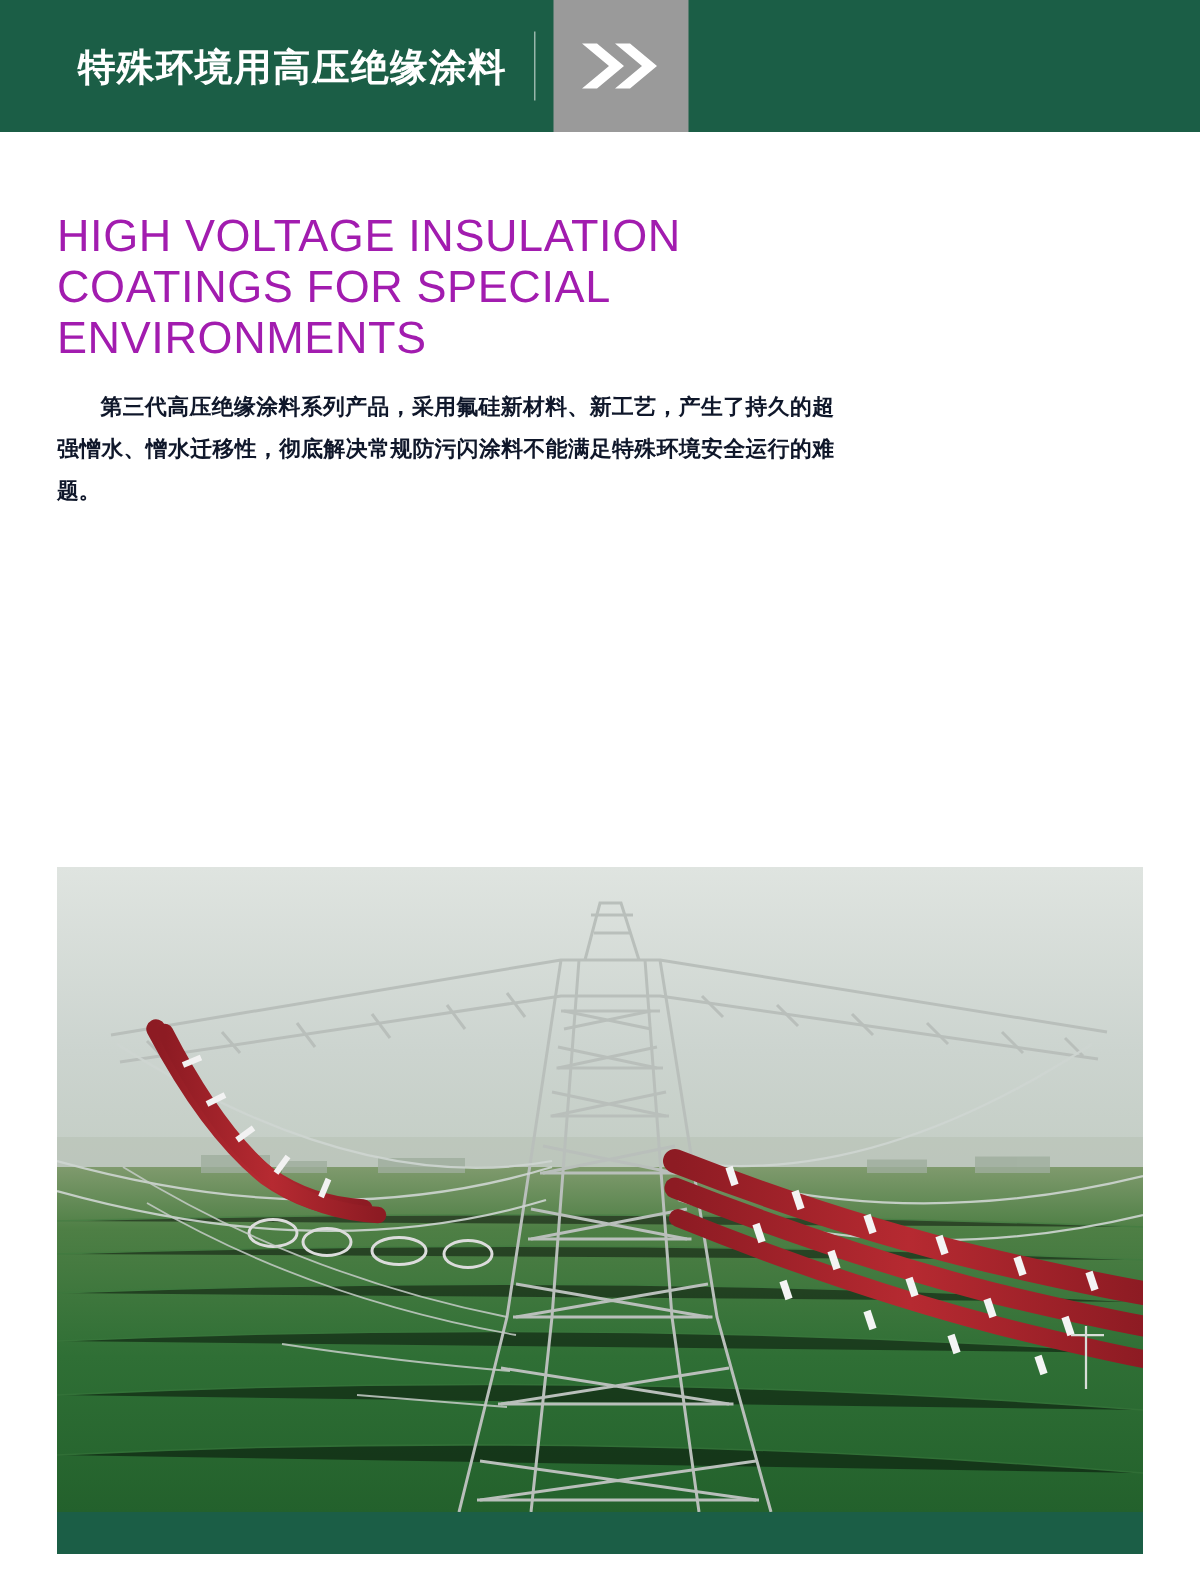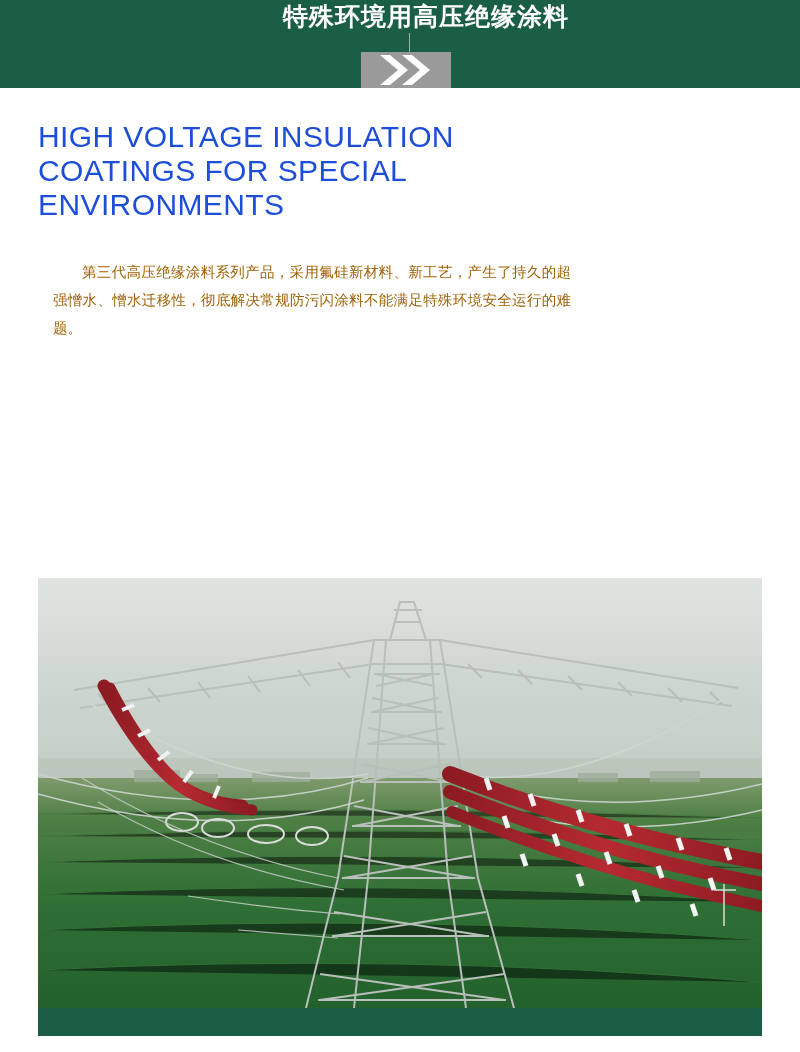--- a/index.html
+++ b/index.html
@@ -18,21 +18,20 @@
   
   .header-band {
     position: absolute;
     left: 0;
     top: 0;
     width: 800px;
     height: 88px;
     background: #1b5e46;
     display: flex;
     align-items: center;
-    flex-direction: column;
   }
   .header-cn-title {
     color: #ffffff;
     font-size: 25px;
     font-weight: bold;
     letter-spacing: 1px;
     margin-left: 52px;
     white-space: nowrap;
   }
   .header-divider {
@@ -50,39 +49,40 @@
     align-items: center;
     justify-content: center;
     gap: 2px;
   }
   .chevron-box svg { display:block; }
 
   
   .en-heading {
     position: absolute;
     left: 38px;
-    top: 100px;
+    top: 121px;
     width: 560px;
-    color: #1d4ed8;
+    color: #a21caf;
     font-size: 30px;
     line-height: 34px;
     letter-spacing: 0.4px;
     font-weight: normal;
   }
 
   
   .body-copy {
     position: absolute;
-    left: 53px;
+    left: 38px;
     top: 258px;
     width: 518px;
-    color: #a16207;
+    color: #0f172a;
     font-size: 14.5px;
     line-height: 28px;
     text-align: justify;
+    font-weight: bold;
   }
   .body-copy p {
     margin: 0 0 11px 0;
     text-indent: 2em;
   }
 
   
   .photo {
     position: absolute;
     left: 38px;

